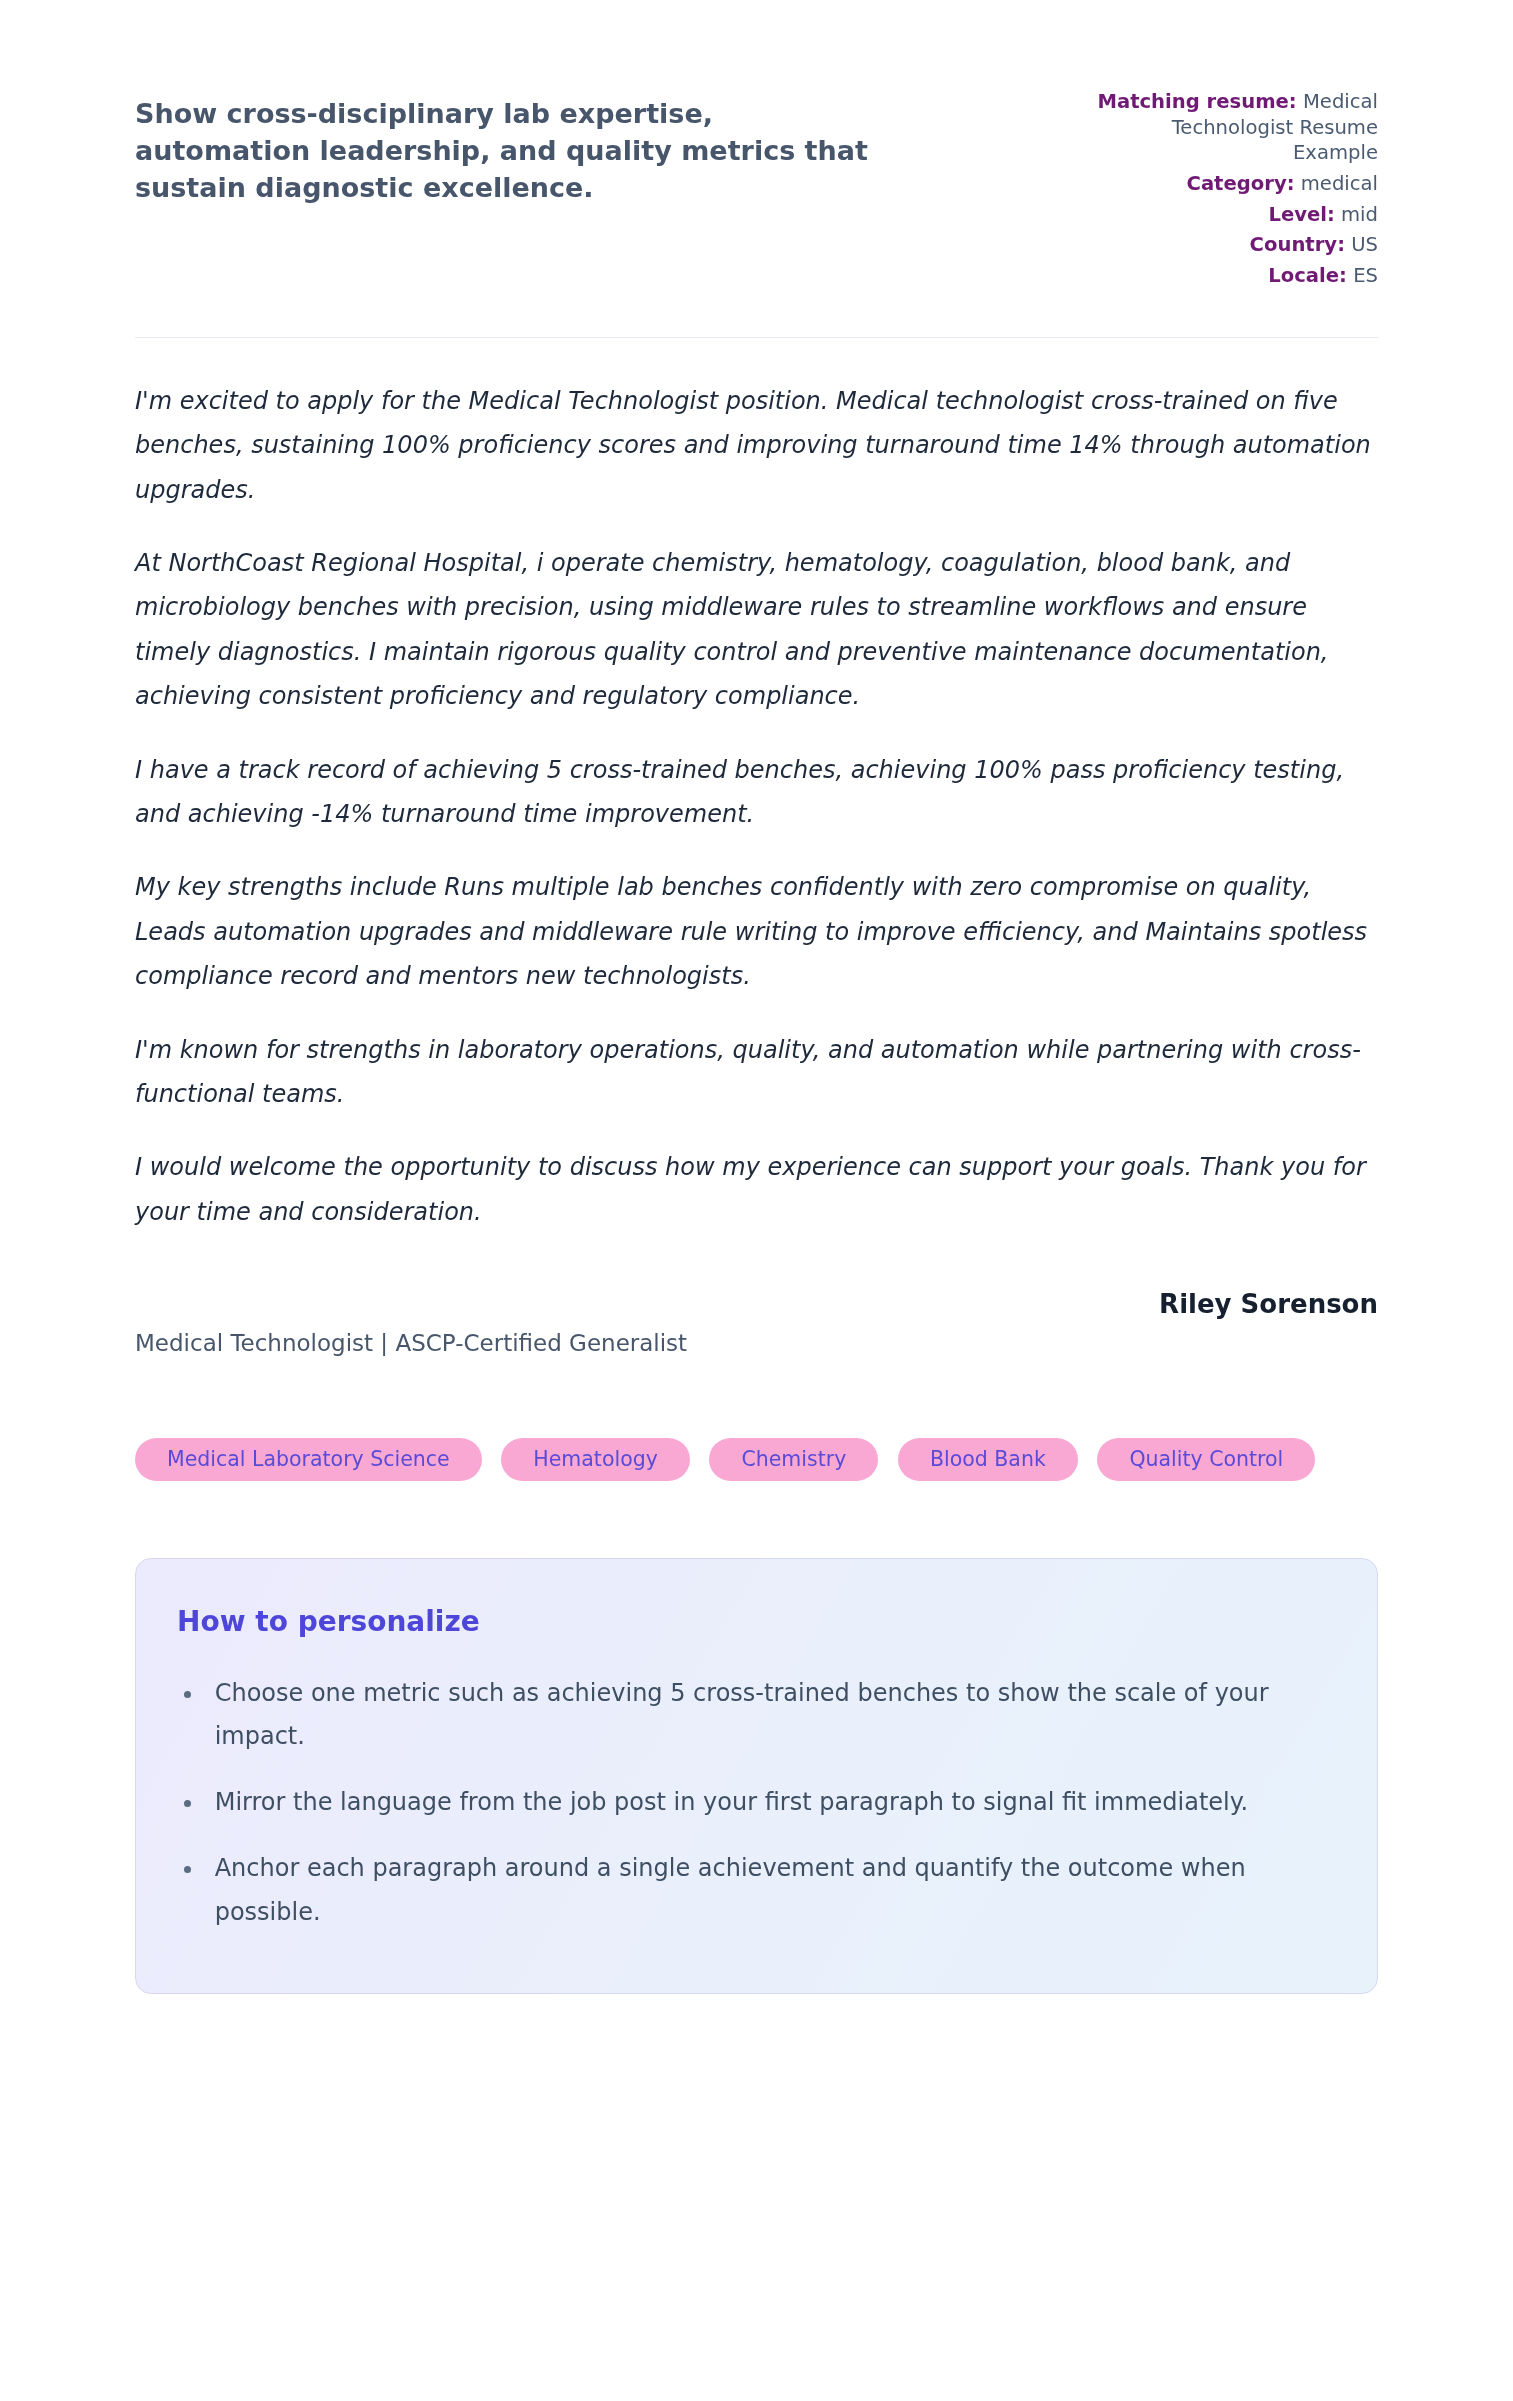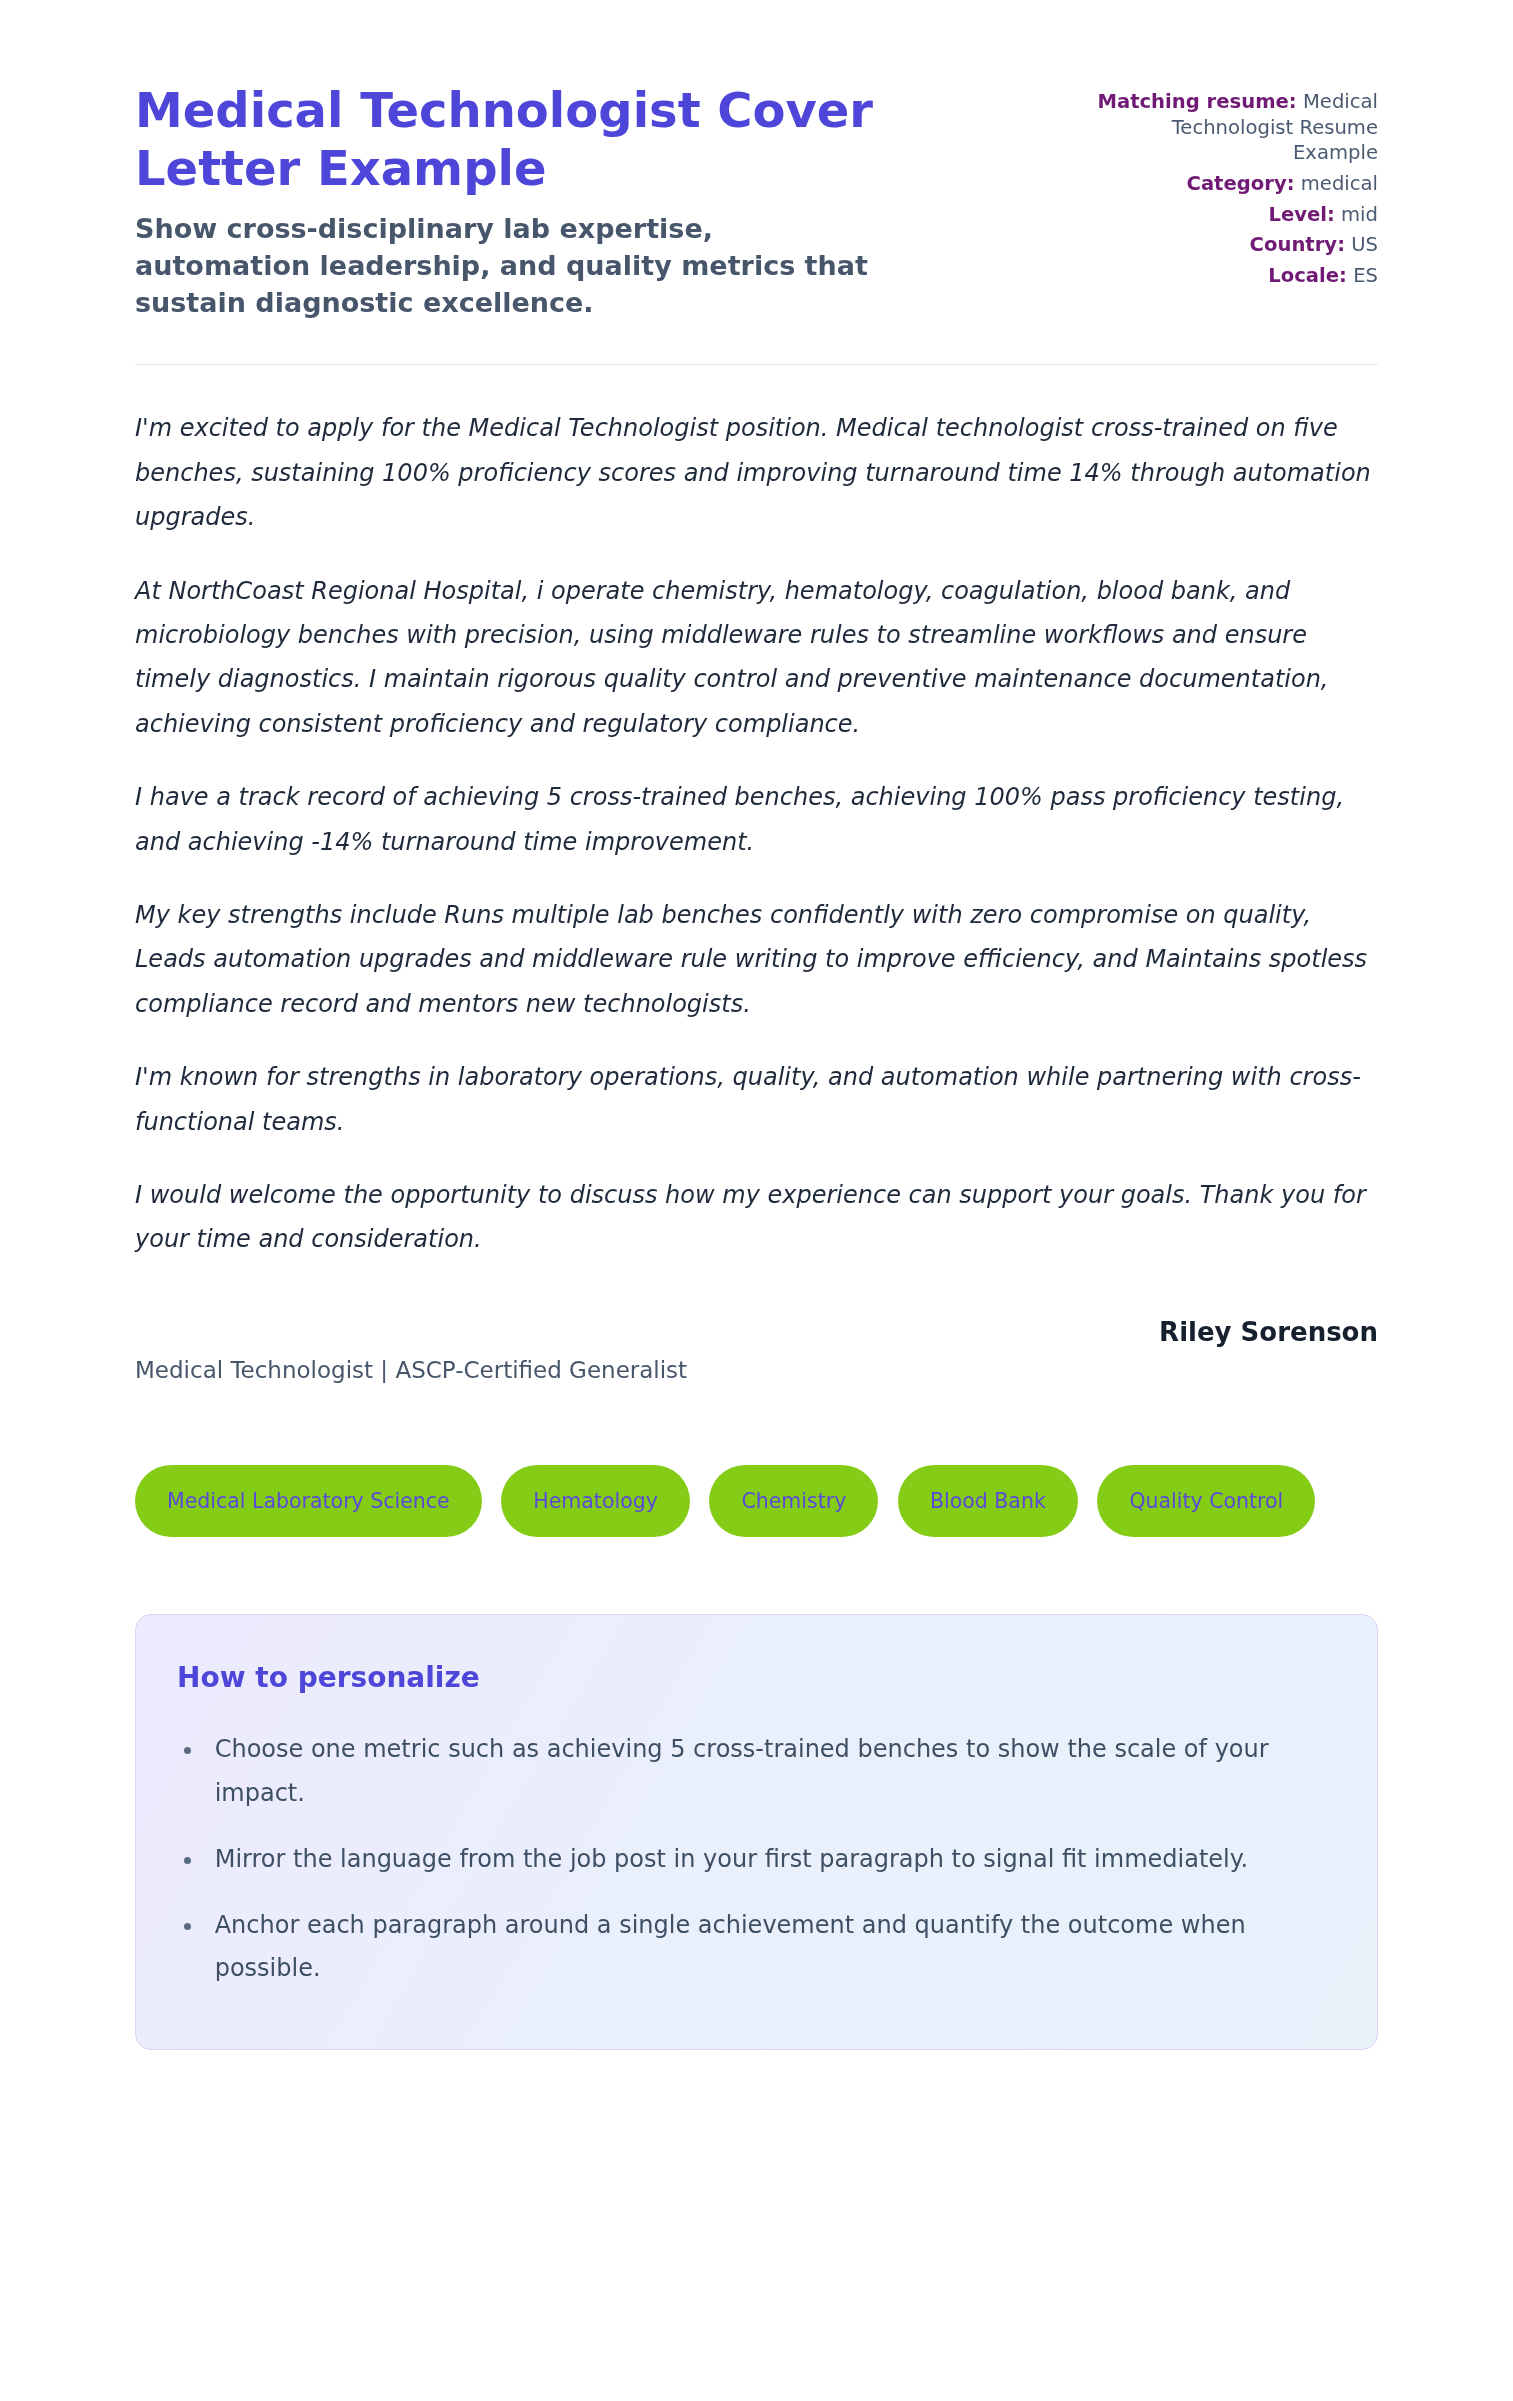--- a/index.html
+++ b/index.html
@@ -83,25 +83,25 @@
   
   .tags {
     margin-top: 82px;
     display: flex;
     flex-wrap: wrap;
     gap: 19.6px;
   }
   .tag {
     display: inline-flex;
     align-items: center;
-    background: #84cc16;
+    background: #f9a8d4;
     color: #5a4bd7;
     font-size: 20.5px;
     padding: 0 32px;
-    height: 72px;
+    height: 43px;
     border-radius: 889px;
     white-space: nowrap;
   }
   
   .tips {
     margin-top: 77px;
     border: 0.9px solid #d9d6f2;
     border-radius: 16px;
     background: linear-gradient(120deg, #eceafd 0%, #e9f0fb 55%, #e7f2fb 100%);
     padding: 46px 41px 36px 41px;
@@ -126,21 +126,20 @@
   }
   .tips li::marker { color: #5b6b80; font-size: 21.4px; }
 </style>
 </head>
 <body>
 
 <div class="container">
 
   <div class="header">
     <div class="header-left">
-      <h1 class="page-title">Medical Technologist Cover Letter Example</h1>
       <p class="page-subtitle">Show cross-disciplinary lab expertise, automation leadership, and quality metrics that sustain diagnostic excellence.</p>
     </div>
     <div class="meta">
       <p><span class="lbl">Matching resume:</span> <span>Medical Technologist Resume Example</span></p>
       <p><span class="lbl">Category:</span> <span>medical</span></p>
       <p><span class="lbl">Level:</span> <span>mid</span></p>
       <p><span class="lbl">Country:</span> <span>US</span></p>
       <p><span class="lbl">Locale:</span> <span>ES</span></p>
     </div>
   </div>

